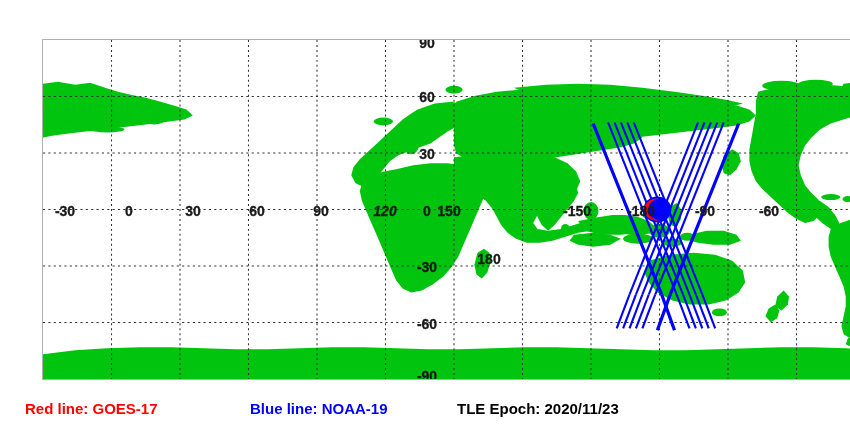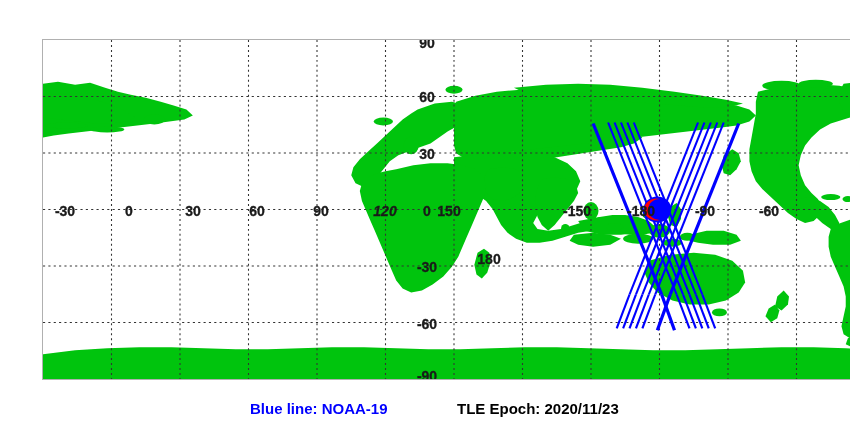--- a/index.html
+++ b/index.html
@@ -305,17 +305,18 @@
       <span class="tick-label lon-label" style="left:406px; top:170.5px;text-align:center;">150</span>
       <span class="tick-label lon-label" style="left:446px; top:170.5px;margin-top:48px;">180</span>
       <span class="tick-label lon-label" style="left:534px; top:170.5px;">-150</span>
       <span class="tick-label lon-label" style="left:598px; top:170.5px;">-180</span>
       <span class="tick-label lon-label" style="left:662px; top:170.5px;">-90</span>
       <span class="tick-label lon-label" style="left:726px; top:170.5px;">-60</span>
     </div>
   </div>
 
   <div id="legend">
+    <span class="legend-entry" id="legend-red">Red line: GOES-17</span>
     <span class="legend-entry" id="legend-blue">Blue line: NOAA-19</span>
     <span class="legend-entry" id="legend-epoch">TLE Epoch: 2020/11/23</span>
   </div>
 
 </div>
 
 </body></html>

